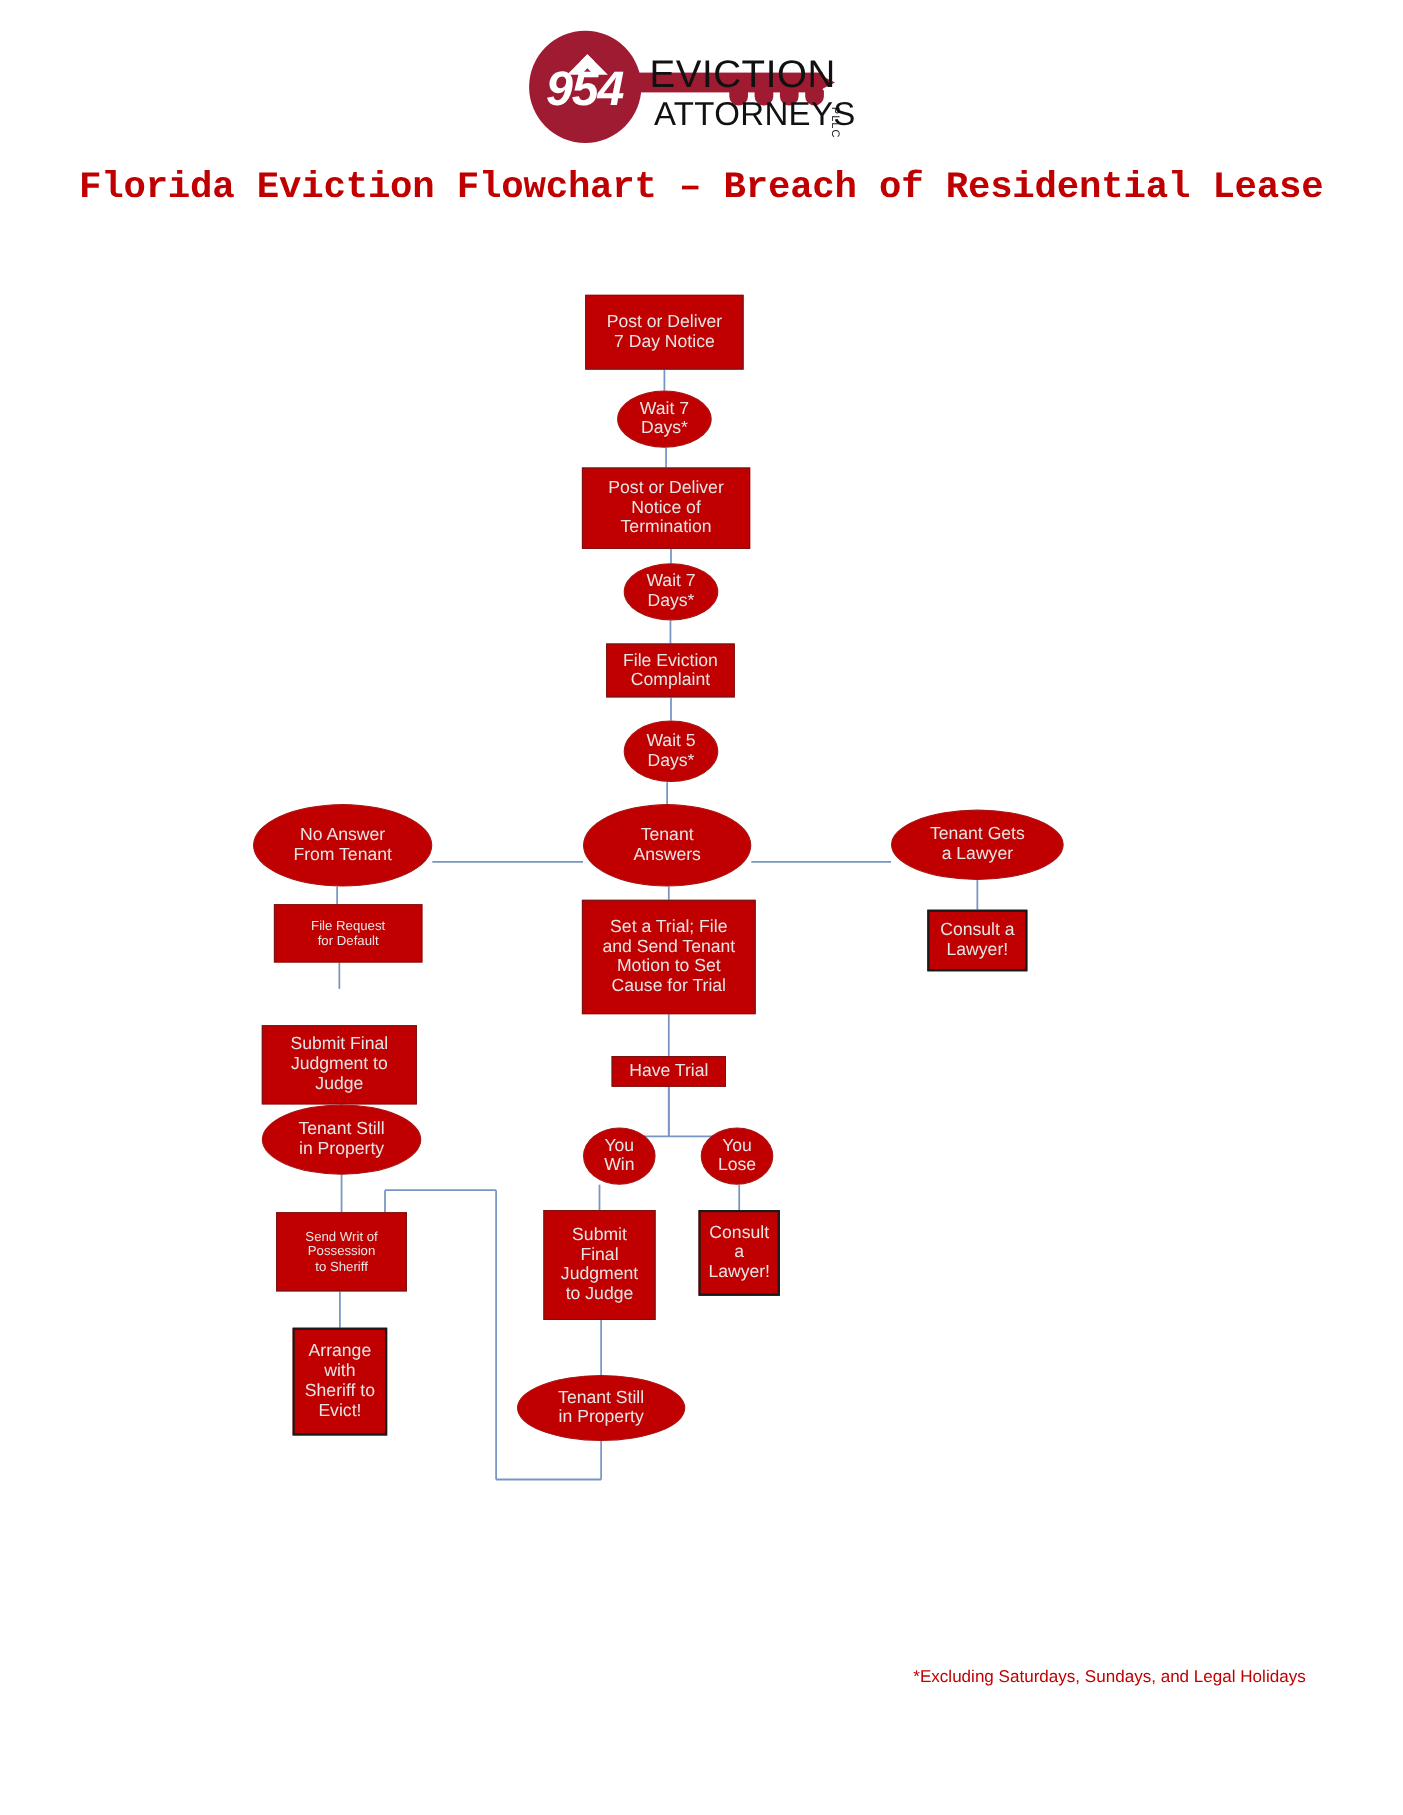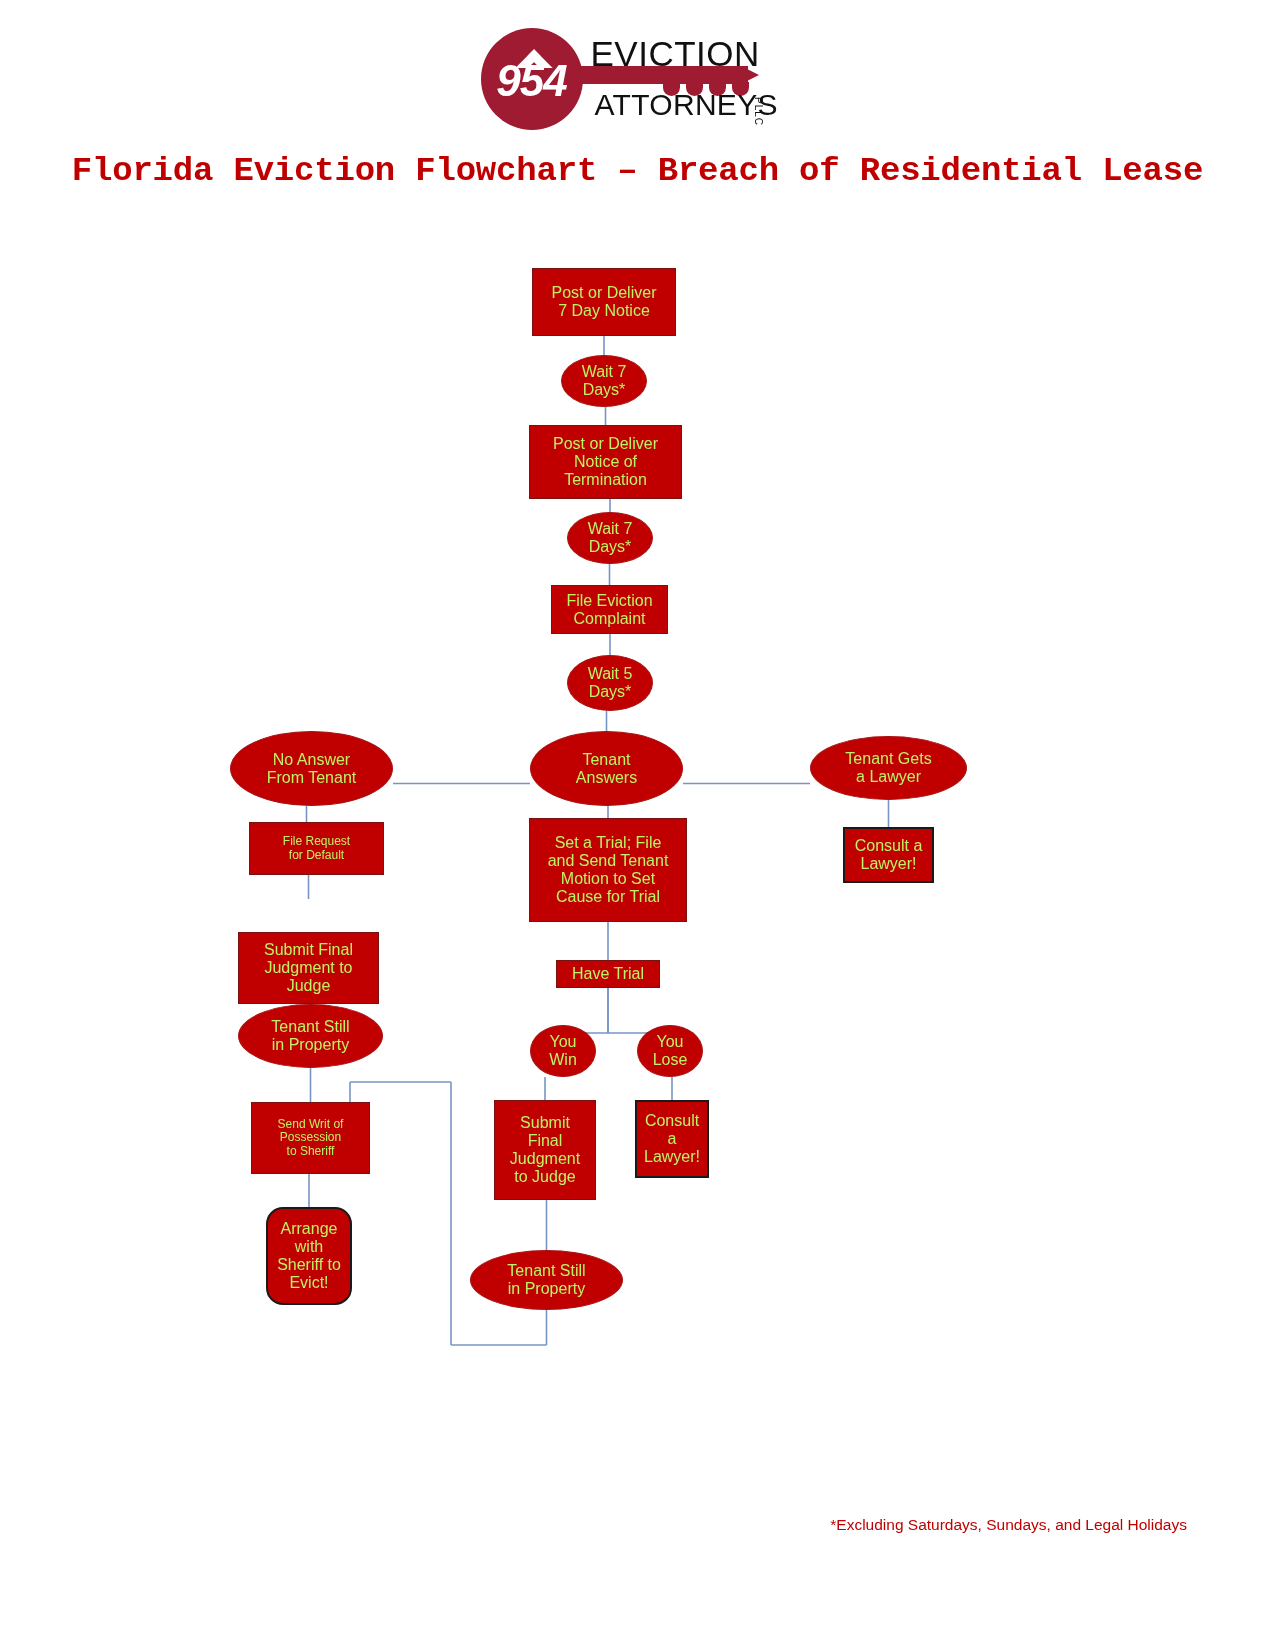--- a/index.html
+++ b/index.html
@@ -84,21 +84,21 @@
   }
   .logo-teeth span {
     position: absolute;
     top: 0;
     width: 17px; height: 14px;
     background: #9E1B32;
     border-radius: 0 0 9px 9px;
   }
   .logo-word-top {
     position: absolute;
-    left: 118px; top: 20px;
+    left: 118px; top: 34px;
     font-size: 35px;
     font-weight: 400;
     letter-spacing: 0.5px;
     color: #111111;
     font-family: "Liberation Sans", sans-serif;
   }
   .logo-word-bot {
     position: absolute;
     left: 122px; top: 74px;
     font-size: 30px;
@@ -142,21 +142,21 @@
     left: 0; top: 0;
     width: 1275px;
     height: 1650px;
     pointer-events: none;
   }
 
   .node {
     position: absolute;
     box-sizing: border-box;
     background: #C00000;
-    color: #bef264;
+    color: #e5e5e5;
     display: flex;
     align-items: center;
     justify-content: center;
     text-align: center;
     font-family: "Liberation Sans", sans-serif;
     line-height: 1.12;
     white-space: pre-line;
     z-index: 3;
   }
   .node.box {
@@ -279,21 +279,21 @@
     <div class="node box" style="left: 251px; top: 1102px; width: 119px; height: 72px; font-size: 12px; background: rgb(192, 0, 0);"><span>Send Writ of
 Possession
 to Sheriff</span></div>
     <div class="node box" style="left: 494px; top: 1100px; width: 102px; height: 100px; font-size: 16px; background: rgb(192, 0, 0);"><span>Submit
 Final
 Judgment
 to Judge</span></div>
     <div class="node box thick" style="left: 635px; top: 1100px; width: 74px; height: 78px; font-size: 16px; background: rgb(192, 0, 0);"><span>Consult
 a
 Lawyer!</span></div>
-    <div class="node box thick" style="left: 266px; top: 1207px; width: 86px; height: 98px; font-size: 16px; background: rgb(192, 0, 0); border-radius: 17px;"><span>Arrange
+    <div class="node box thick" style="left: 266px; top: 1207px; width: 86px; height: 98px; font-size: 16px; background: rgb(192, 0, 0);"><span>Arrange
 with
 Sheriff to
 Evict!</span></div>
     <div class="node oval" style="left: 470px; top: 1250px; width: 153px; height: 60px; font-size: 16px; background: rgb(192, 0, 0);"><span>Tenant Still
 in Property</span></div>
   </div>
 
 <div id="footer-note">*Excluding Saturdays, Sundays, and Legal Holidays</div>
 
 </body></html>

